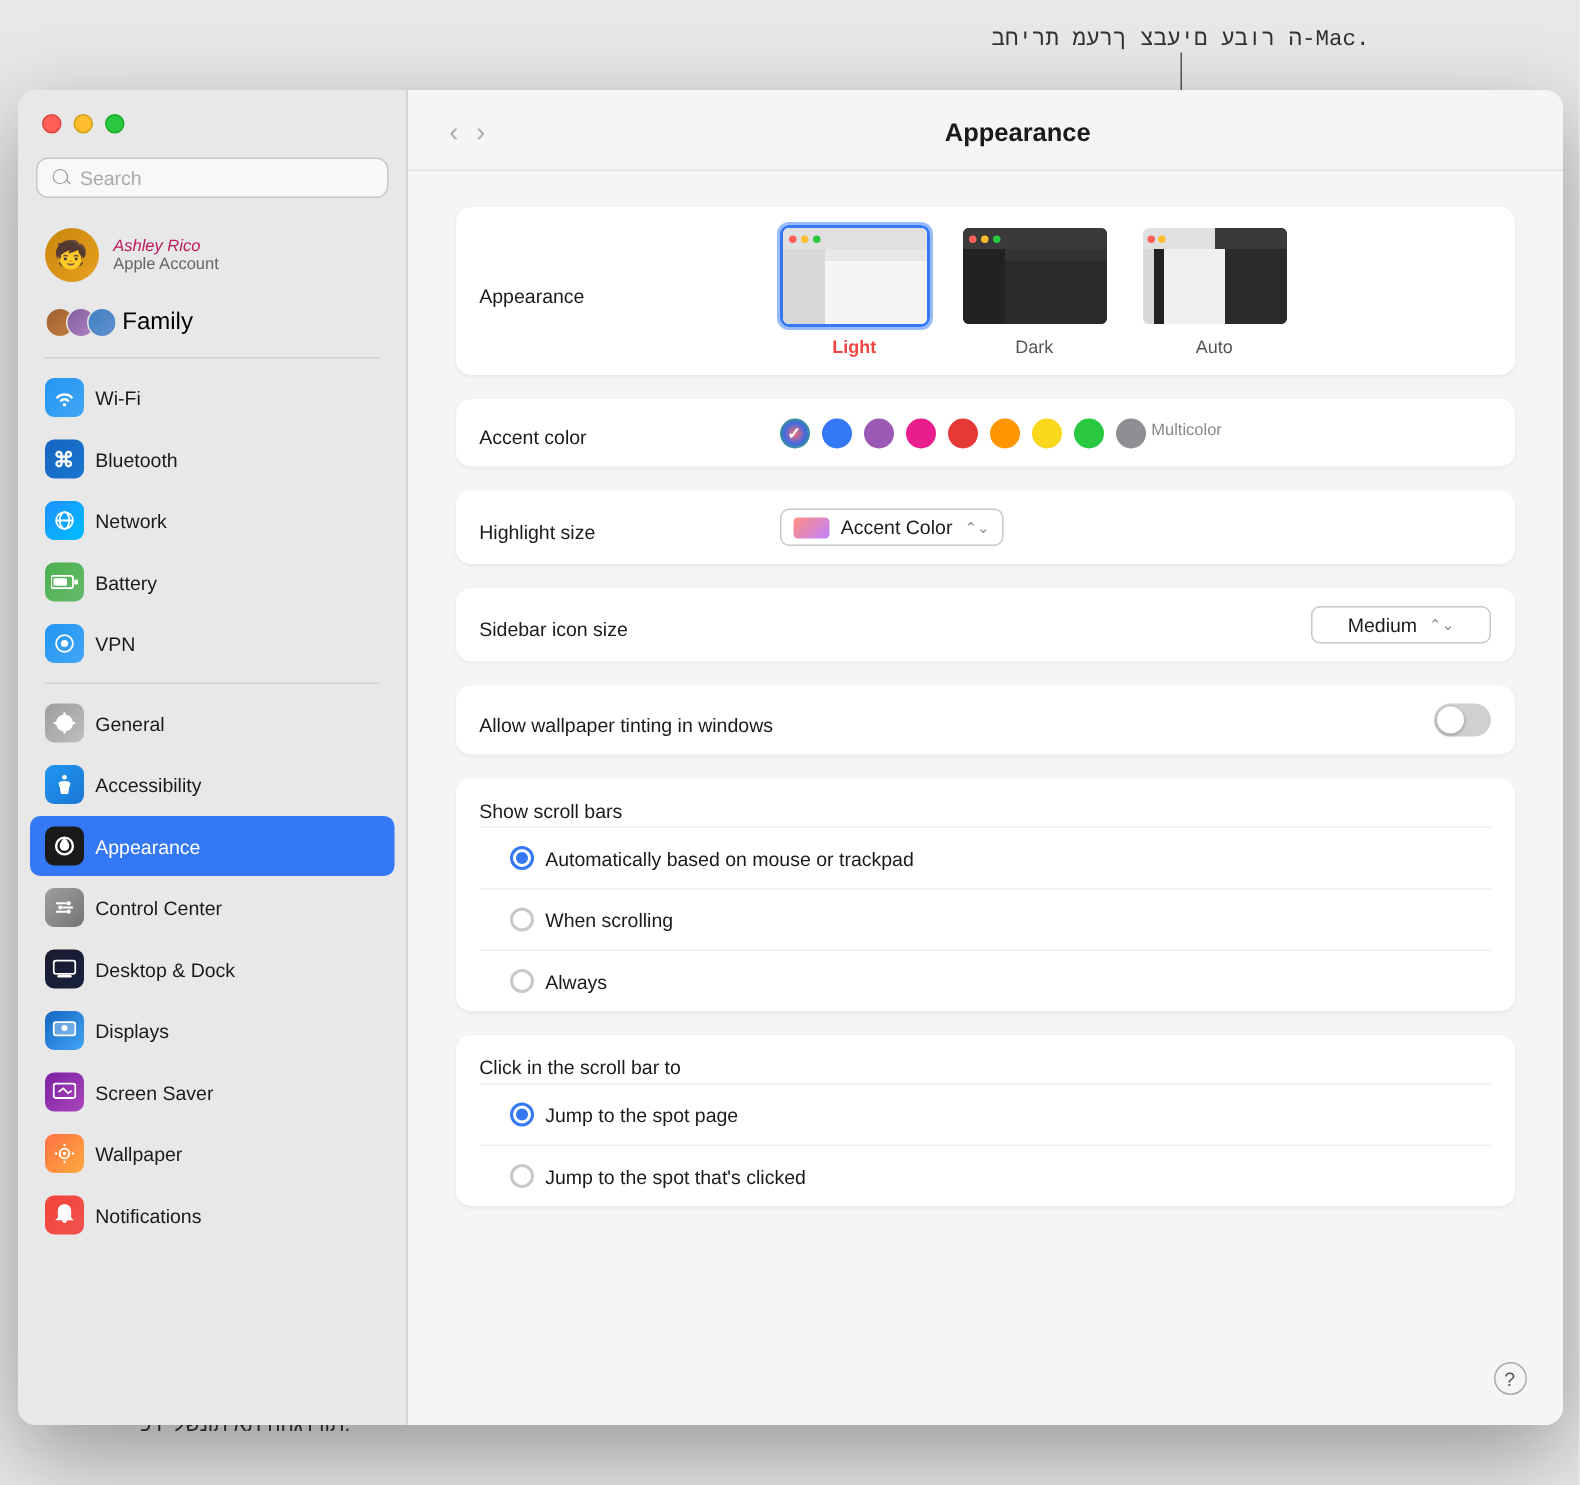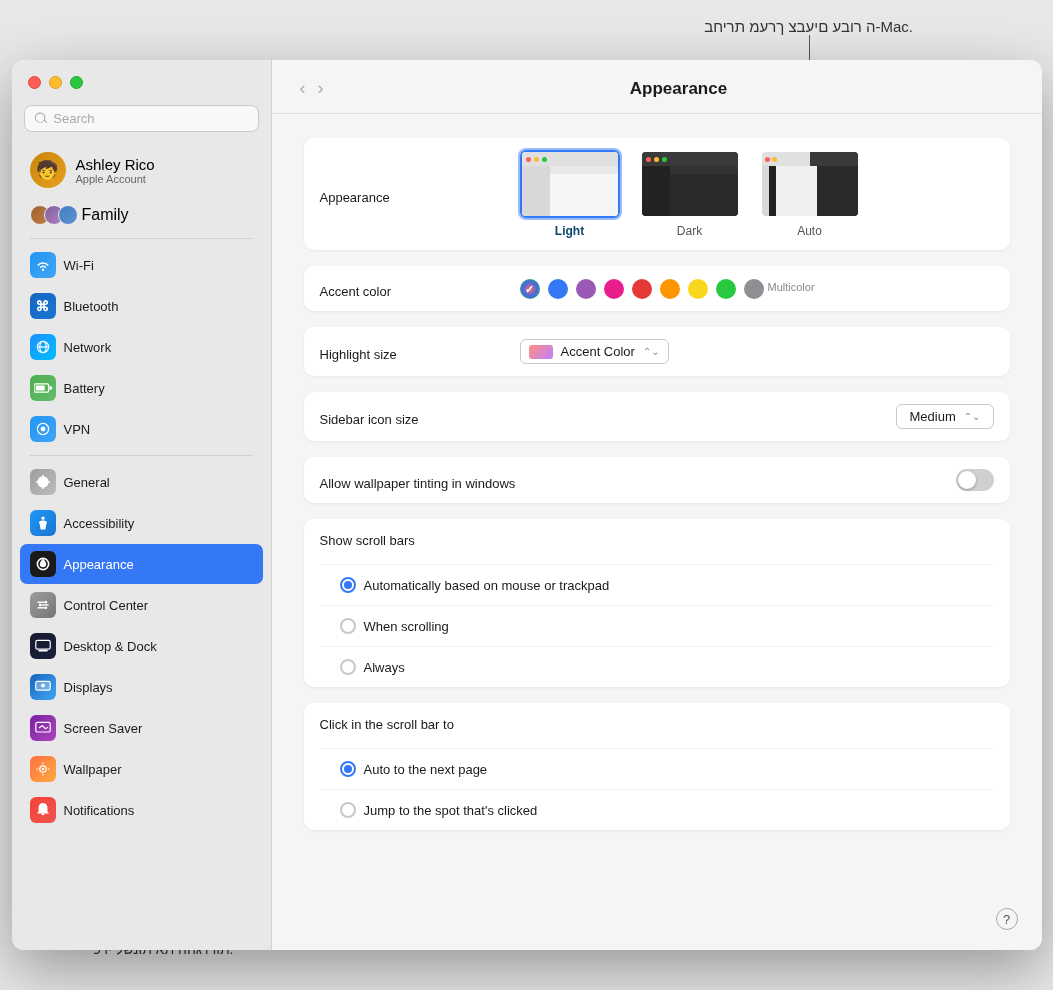--- a/index.html
+++ b/index.html
@@ -14,21 +14,21 @@
       position: relative;
     }
 
     .annotation-top {
       position: absolute;
       top: 18px;
       right: 140px;
       font-size: 15px;
       color: #333;
       direction: rtl;
-      font-family: Liberation Sans, sans-serif;
+      font-family: Liberation Mono, monospace;
       text-align: right;
     }
     .annotation-top::after {
       content: '';
       position: absolute;
       bottom: -60px;
       left: 50%;
       width: 1px;
       height: 60px;
       background: #555;
@@ -171,23 +171,24 @@
       border-radius: 50%;
       background: linear-gradient(135deg, #c8860a, #e8a020);
       display: flex;
       align-items: center;
       justify-content: center;
       font-size: 18px;
       flex-shrink: 0;
       overflow: hidden;
     }
     .apple-account-text .name {
-      font-size: 15px;
+      font-size: 11px;
       font-weight: 500;
-      color: #000000;
+      color: #be185d;
+      font-style: italic;
     }
     .apple-account-text .subtitle {
       font-size: 11px;
       color: #666;
     }
 
     
     .family-item {
       display: flex;
       align-items: center;
@@ -315,21 +316,21 @@
     }
     .appearance-thumb.selected {
       border-color: #3478f6;
       box-shadow: 0 0 0 2px #3478f680;
     }
     .appearance-label {
       font-size: 12px;
       color: #555;
       font-weight: 400;
     }
-    .appearance-label.bold { font-weight: 600; color: #0c4a6e; }
+    .appearance-label.bold { font-weight: 600; color: #ef4444; }
 
     
     .thumb-light {
       background: #f0f0f0;
     }
     .thumb-light .thumb-bar {
       height: 14px;
       background: #e0e0e0;
       display: flex;
       align-items: center;
@@ -450,21 +451,21 @@
     .highlight-arrows { font-size: 10px; color: #888; }
 
     
     .size-control {
       display: flex;
       align-items: center;
       gap: 8px;
       background: white;
       border: 1px solid #c8c8c8;
       border-radius: 6px;
-      padding: 4px 12px;
+      padding: 4px 23px;
       cursor: pointer;
     }
     .size-text { font-size: 13px; color: #1a1a1a; }
     .size-arrows { font-size: 10px; color: #888; }
 
     
     .toggle {
       width: 38px;
       height: 22px;
       border-radius: 11px;
@@ -525,21 +526,21 @@
 
     .settings-row-inner {
       display: flex;
       align-items: center;
       padding: 12px 0;
       border-bottom: 1px solid #f0f0f0;
     }
     .settings-row-inner:last-child { border-bottom: none; }
 
     .section-title-row {
-      padding: 14px 0 16px 0;
+      padding: 14px 0 3px 0;
     }
     .section-title-label {
       font-size: 13px;
       color: #1a1a1a;
       font-weight: 400;
     }
 
     .help-button {
       width: 22px;
       height: 22px;
@@ -929,21 +930,21 @@
       </div>
 
       <div class="section-group">
         <div class="settings-row-inner section-title-row">
           <span class="section-title-label">Click in the scroll bar to</span>
         </div>
         <div class="settings-row-inner">
           <div style="padding-left:20px;">
             <div class="radio-item">
               <div class="radio-circle checked"></div>
-              <span class="radio-label">Auto to the next page</span>
+              <span class="radio-label">Jump to the spot page</span>
             </div>
           </div>
         </div>
         <div class="settings-row-inner">
           <div style="padding-left:20px;">
             <div class="radio-item">
               <div class="radio-circle"></div>
               <span class="radio-label">Jump to the spot that's clicked</span>
             </div>
           </div>

